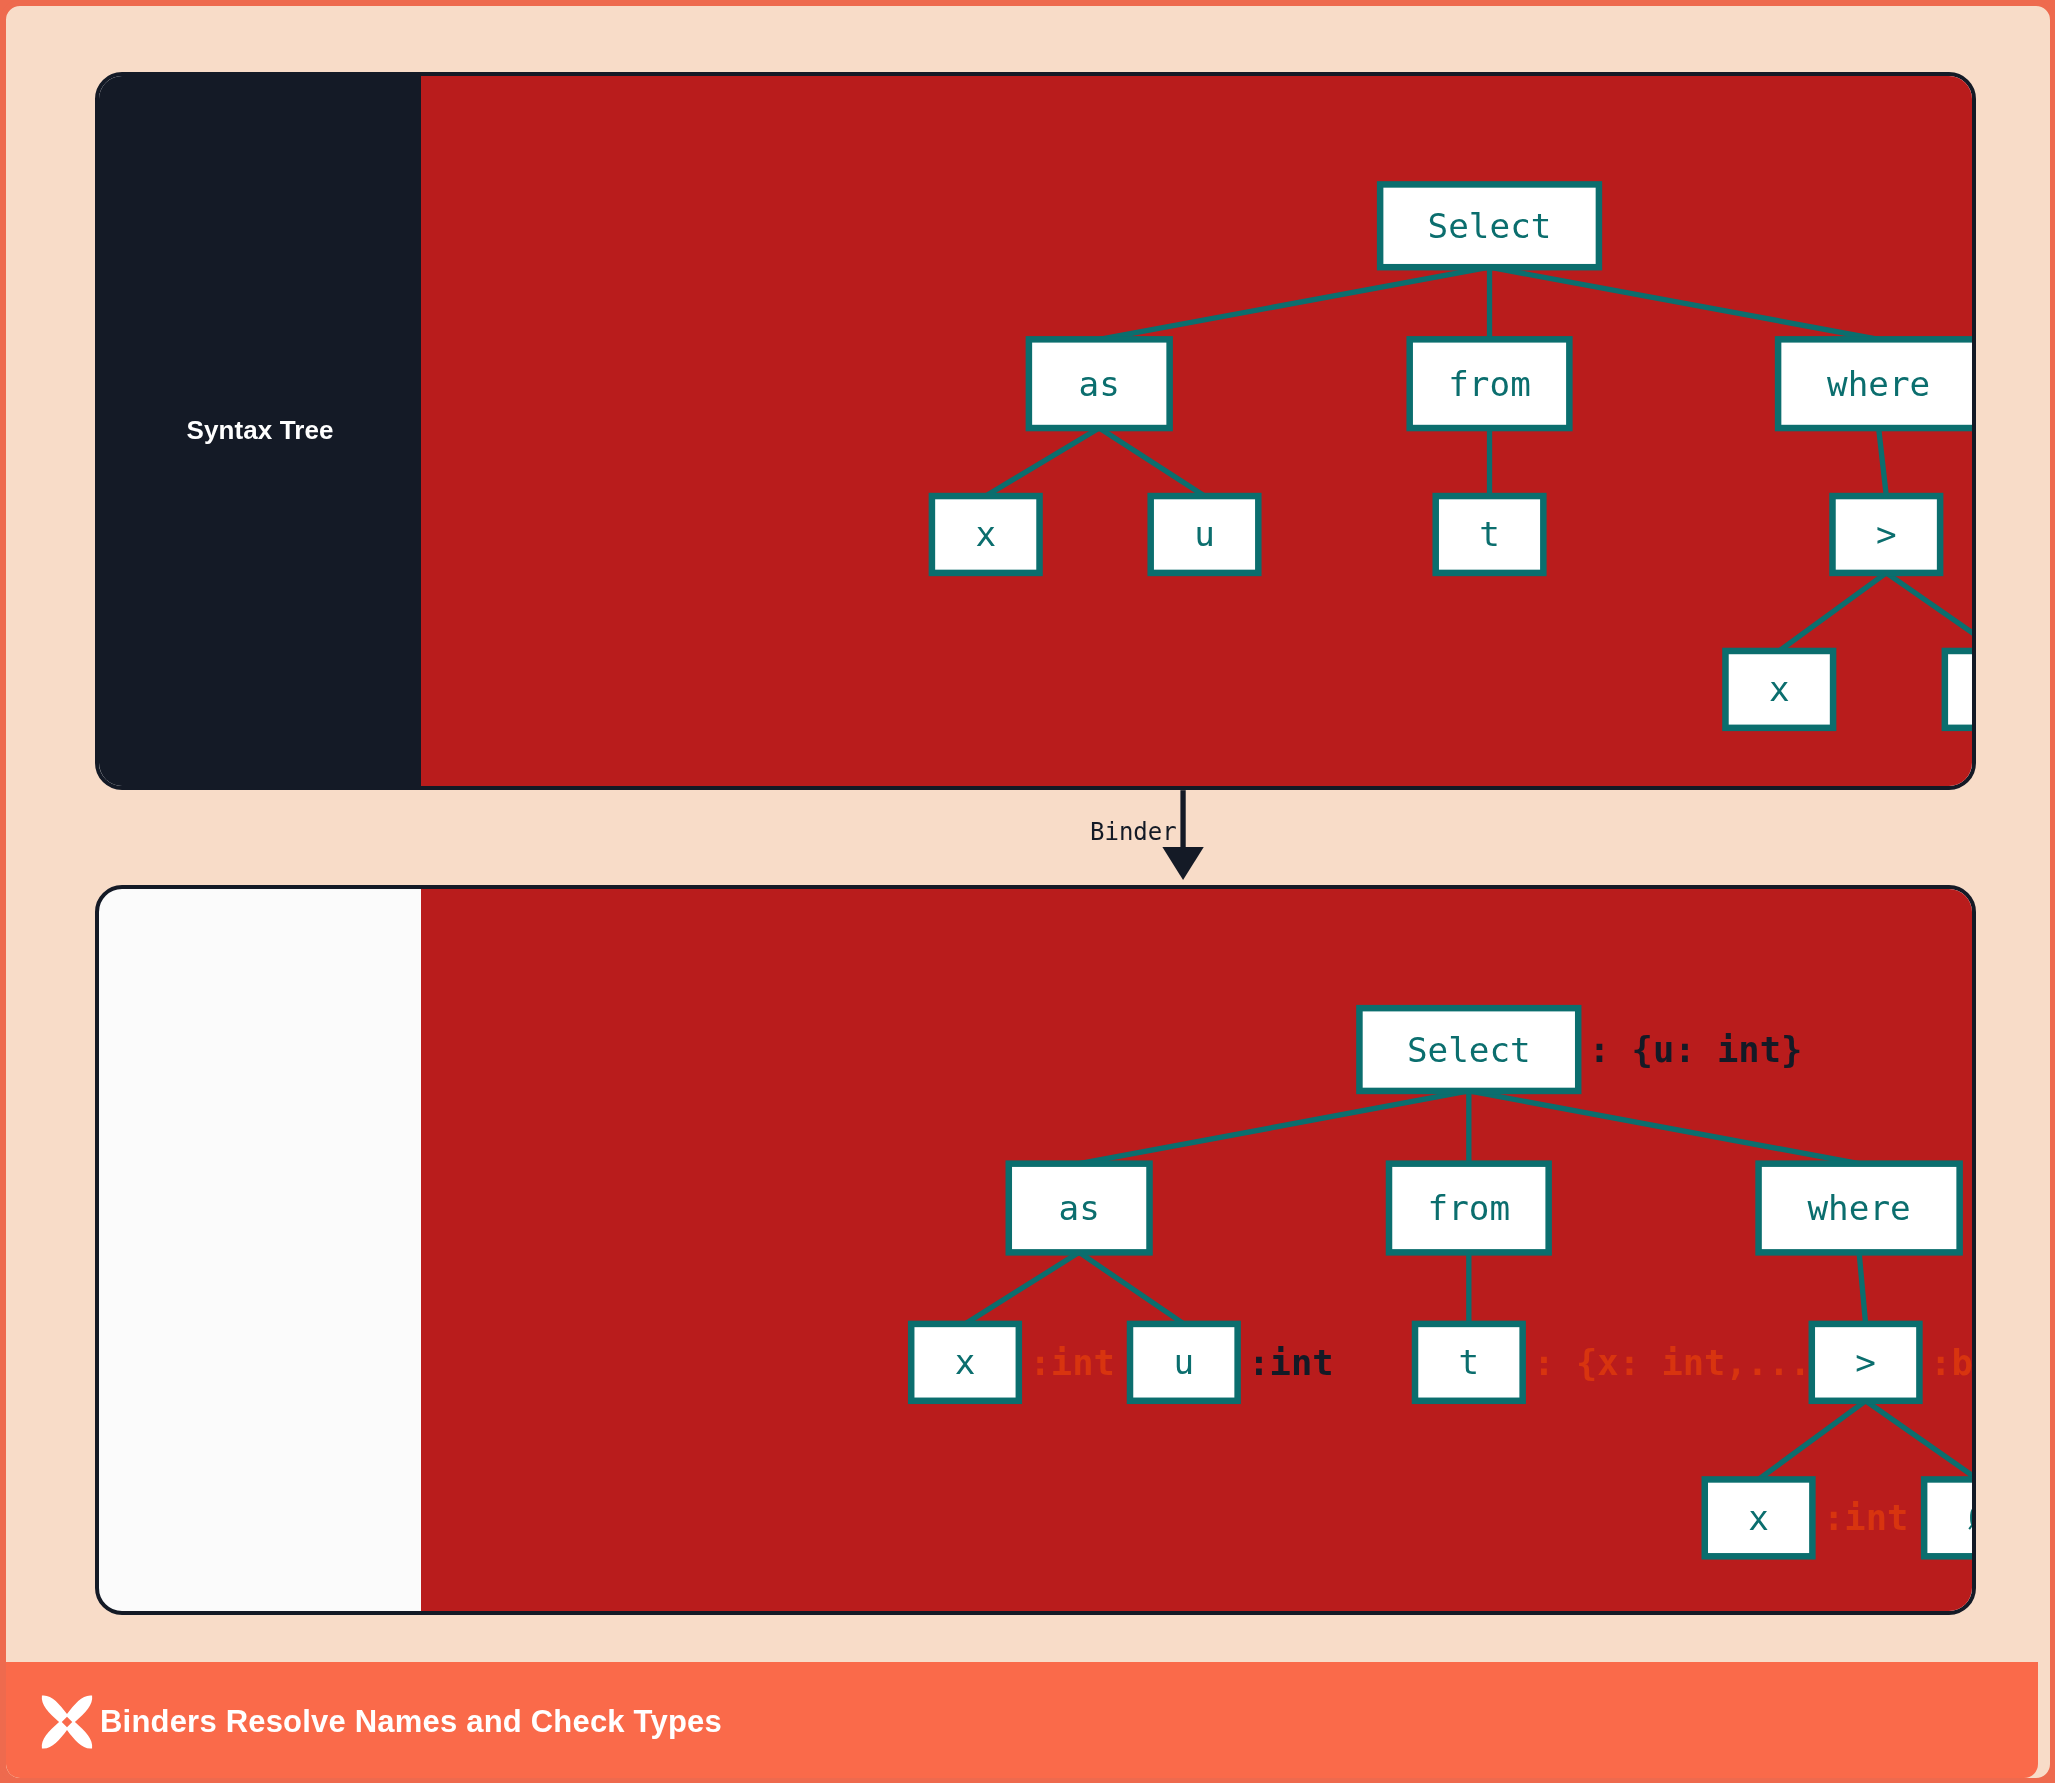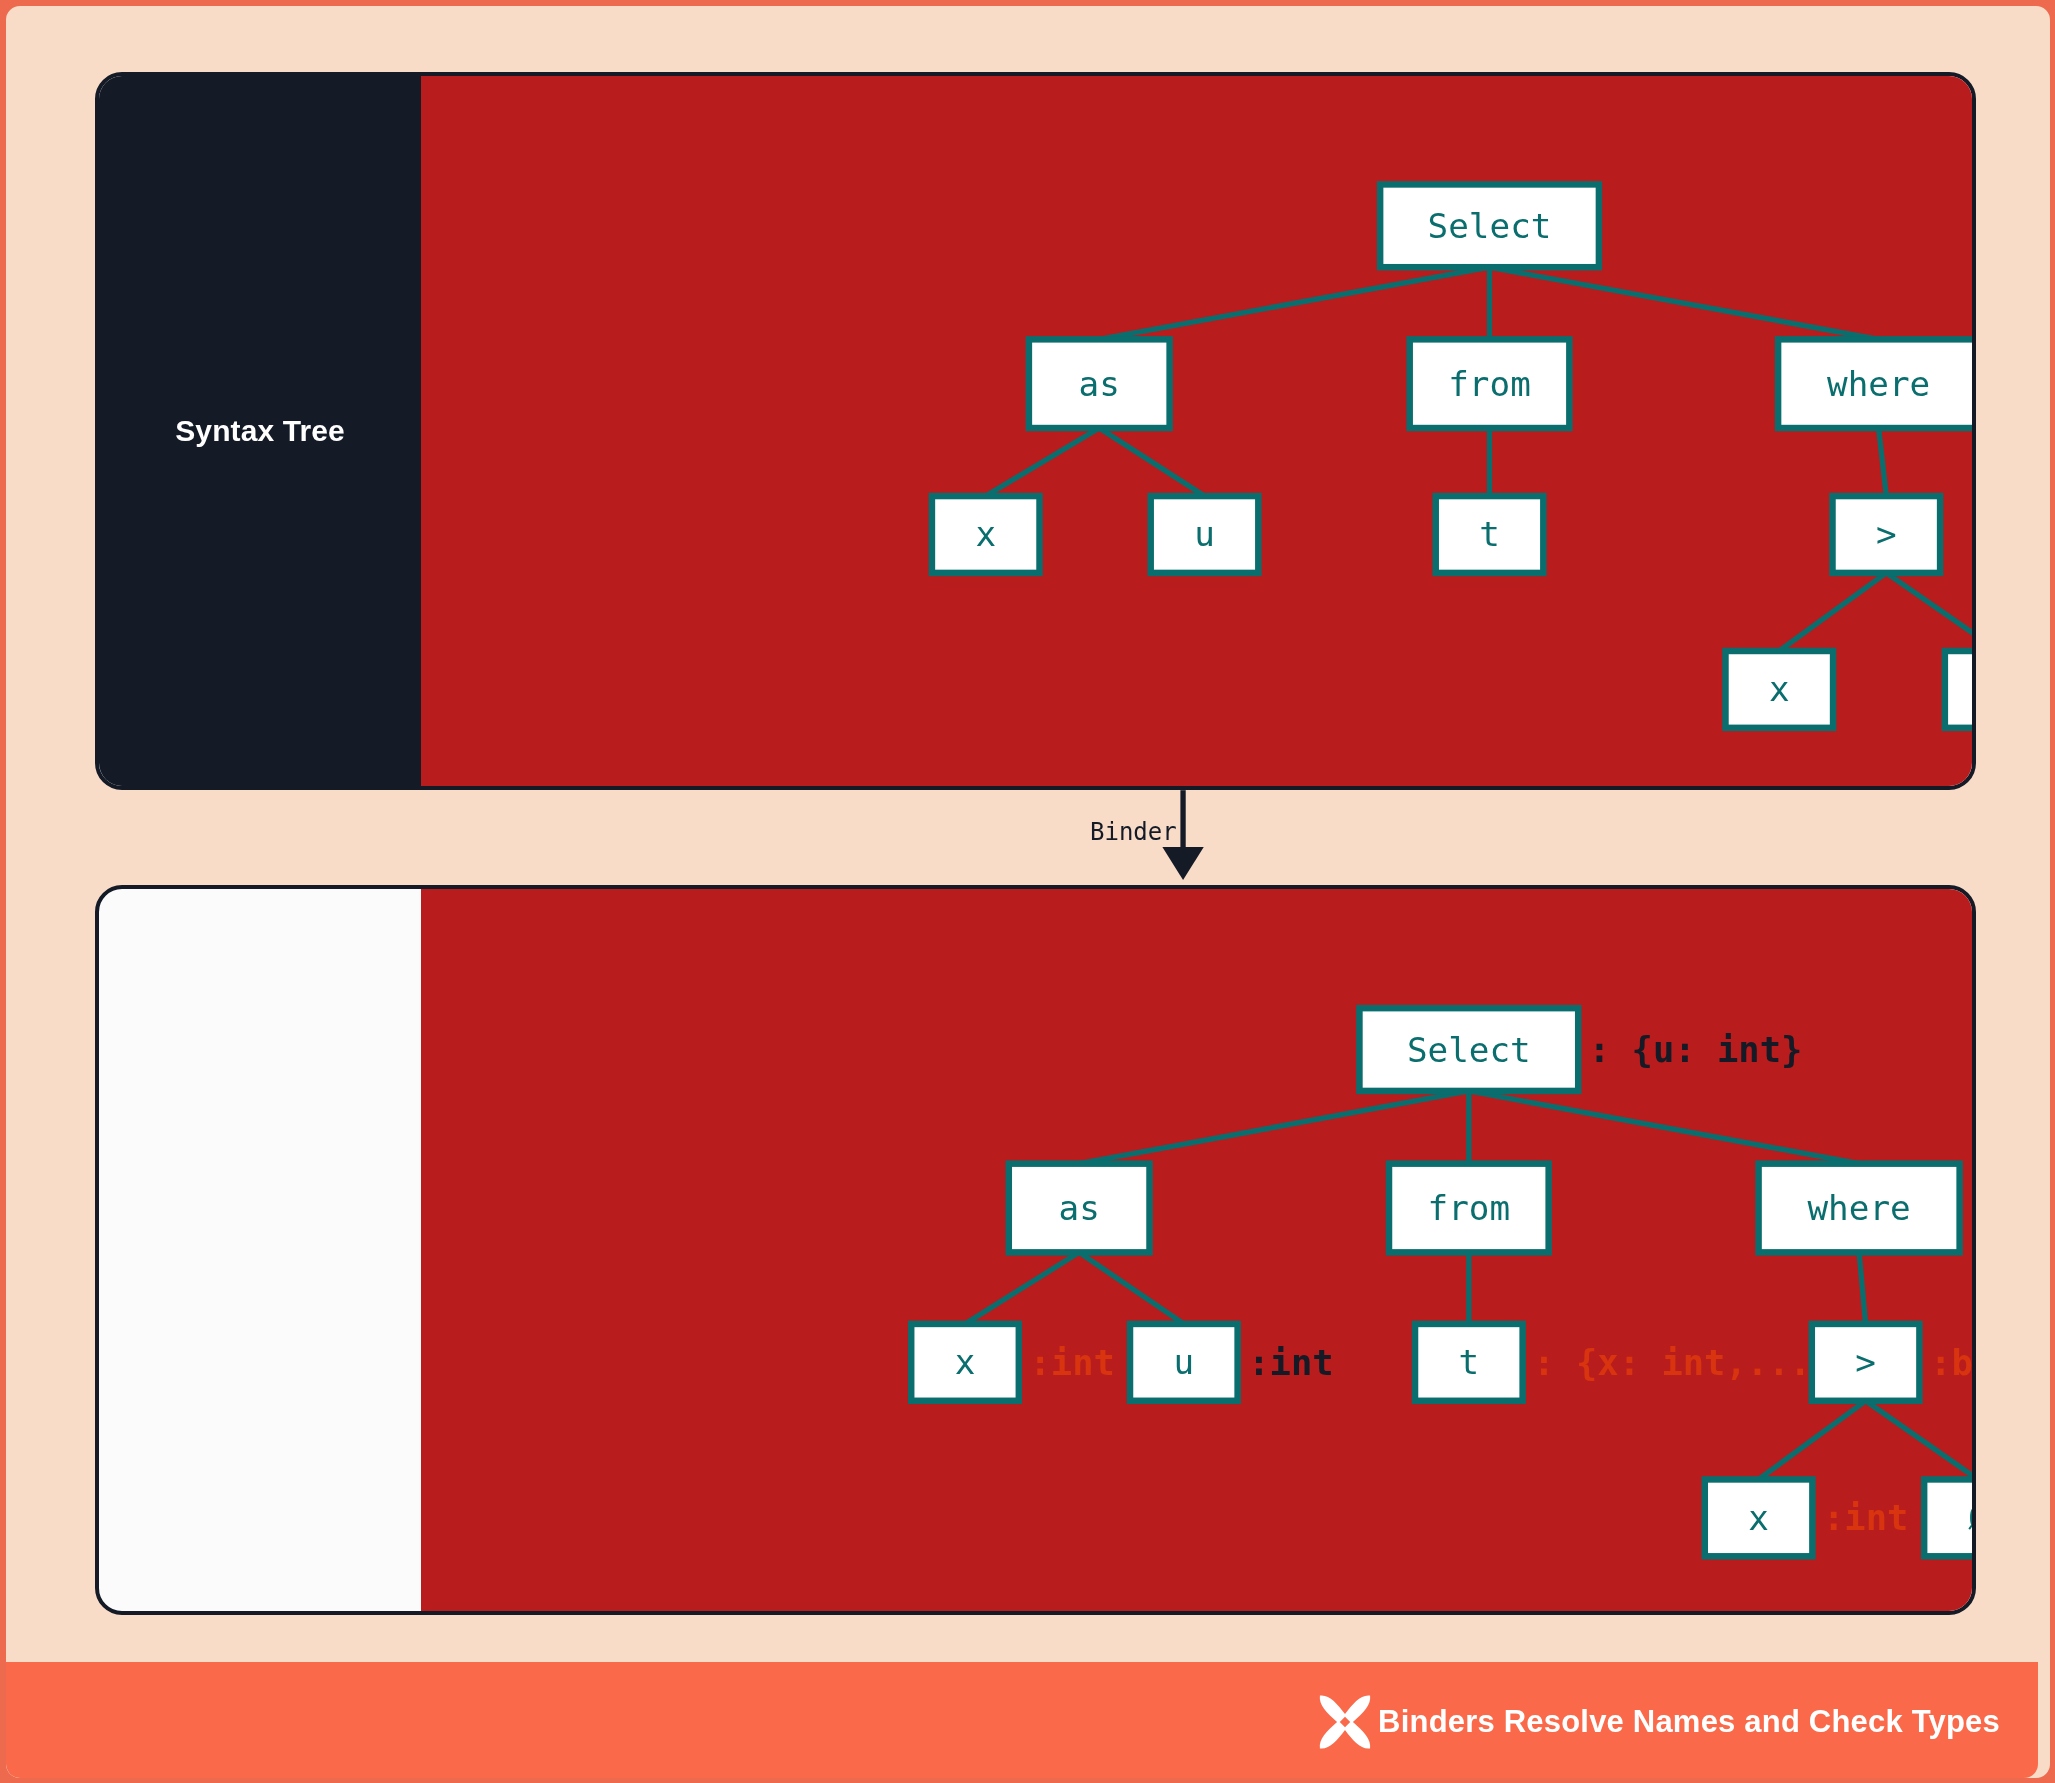--- a/index.html
+++ b/index.html
@@ -29,21 +29,21 @@
   .panel .sidebar {
     position: absolute;
     left: 0; top: 0; bottom: 0;
     background: #141a26;
     display: flex;
     align-items: center;
     justify-content: center;
   }
   .sidebar-label {
     color: #ffffff;
-    font-size: 30px;
+    font-size: 26px;
     font-weight: bold;
     text-align: center;
     line-height: 1.45;
     letter-spacing: 0.1px;
   }
   .canvas {
     position: absolute;
     top: 0; bottom: 0; right: 0;
     background: #b91c1c;
   }
@@ -67,21 +67,21 @@
   
   .footer {
     position: absolute;
     left: 0; right: 12px; bottom: 0;
     height: 116px;
     background: #fa6a4a;
     border-bottom-left-radius: 14px;
     border-bottom-right-radius: 14px;
     display: flex;
     align-items: center;
-    justify-content: flex-end;
+    justify-content: flex-start;
     padding: 4px 38px 0 28px;
   }
   .footer-title {
     color: #ffffff;
     font-size: 31px;
     font-weight: bold;
     letter-spacing: 0.2px;
   }
   .logo { width: 66px; height: 66px; display:block; }
 </style>

